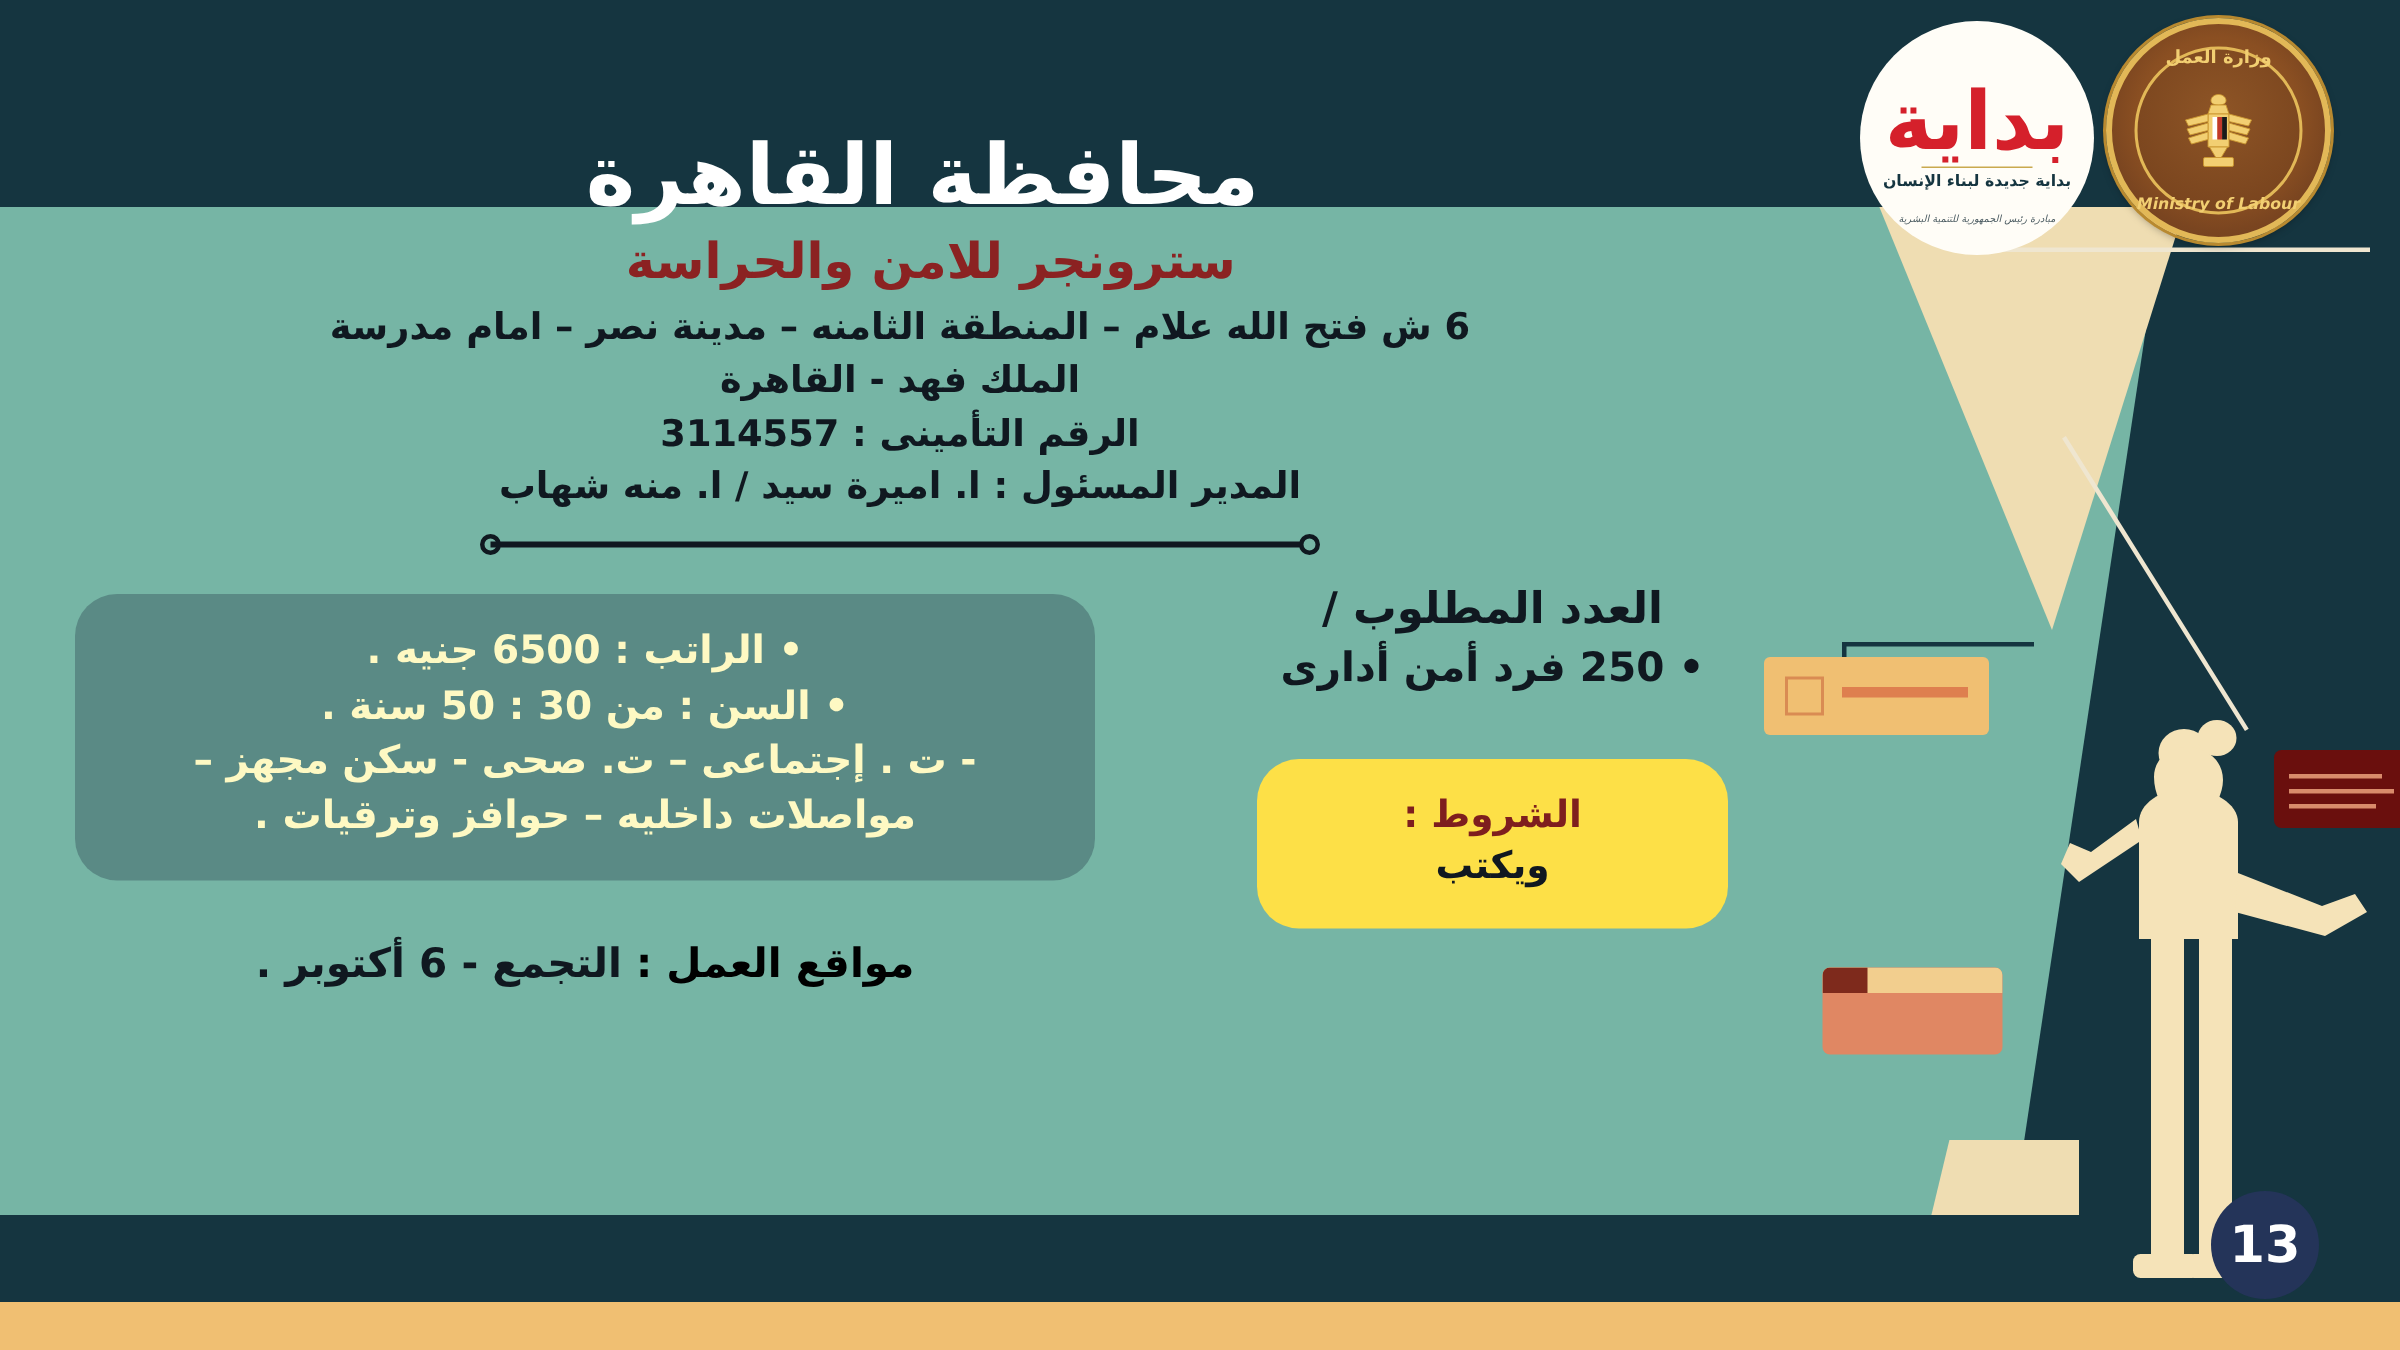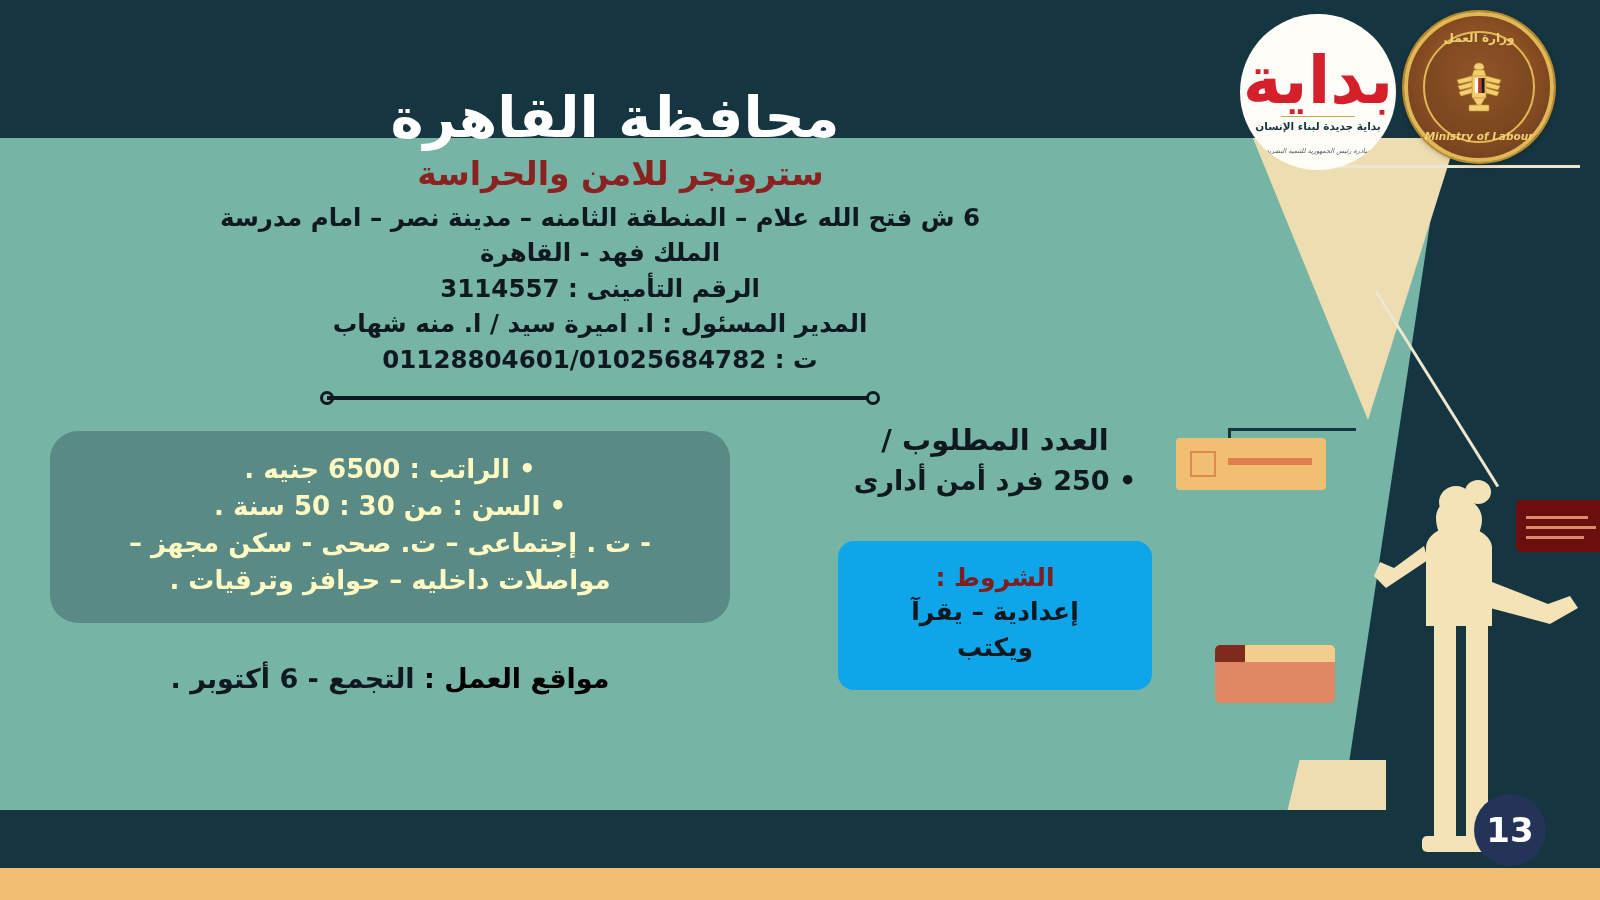--- a/index.html
+++ b/index.html
@@ -83,21 +83,21 @@
     position:absolute; left:1240px; top:14px;
     width:156px; height:156px;
     border-radius:50%;
     background:#FFFDF7;
     z-index:9;
     display:flex; flex-direction:column;
     align-items:center; justify-content:center;
     overflow:hidden;
   }
   .bedaya-mark {
-    font-size:66px; font-weight:700;
+    font-size:54px; font-weight:700;
     color:#D5202B; line-height:0.92;
     direction:rtl; margin-top:22px;
     letter-spacing:-4px;
   }
   .bedaya-rule {
     width:74px; height:1px; background:#C9A94E; margin:5px 0 3px;
   }
   .bedaya-tag {
     font-size:10.5px; font-weight:700; color:#153540;
     direction:rtl; white-space:nowrap;
@@ -261,22 +261,22 @@
   }
   .req-value {
     color:#101820;
     font-size:27px; font-weight:700;
     margin-top:8px;
     white-space:nowrap;
   }
   .cond-box {
     margin:45px auto 0;
     width:314px;
-    background:#0ea5e9;
-    border-radius:16px;
+    background:#fde047;
+    border-radius:28px;
     padding:22px 0 26px;
     text-align:center;
   }
   .cond-title {
     color:#7E1E1E;
     font-size:25px; font-weight:700;
   }
   .cond-text {
     color:#101820;
     font-size:25px; font-weight:700;
@@ -423,38 +423,36 @@
 
   <div class="content">
 
     <div class="company-name">سترونجر للامن والحراسة</div>
 
     <div class="company-lines">
       <div>6 ش فتح الله علام – المنطقة الثامنه – مدينة نصر – امام مدرسة</div>
       <div>الملك فهد - القاهرة</div>
       <div>الرقم التأمينى : 3114557</div>
       <div>المدير المسئول : ا. اميرة سيد / ا. منه شهاب</div>
-      <div>ت : 01128804601/01025684782</div>
     </div>
 
     <div class="divider">
       <div class="dot a"></div>
       <div class="ln"></div>
       <div class="dot b"></div>
     </div>
 
     <div class="cols">
 
       <div class="col-right">
         <div class="req-title">العدد المطلوب /</div>
         <div class="req-value">• 250 فرد أمن أدارى</div>
 
         <div class="cond-box">
           <div class="cond-title">الشروط :</div>
-          <div class="cond-text">إعدادية – يقرآ</div>
           <div class="cond-text">ويكتب</div>
         </div>
       </div>
 
       <div class="col-left">
         <div class="benefits-box">
           <ul>
             <li>•  الراتب : 6500 جنيه .</li>
             <li>•   السن : من  30 : 50 سنة .</li>
             <li class="wrap">- ت . إجتماعى – ت. صحى - سكن مجهز – مواصلات داخليه – حوافز وترقيات .</li>

